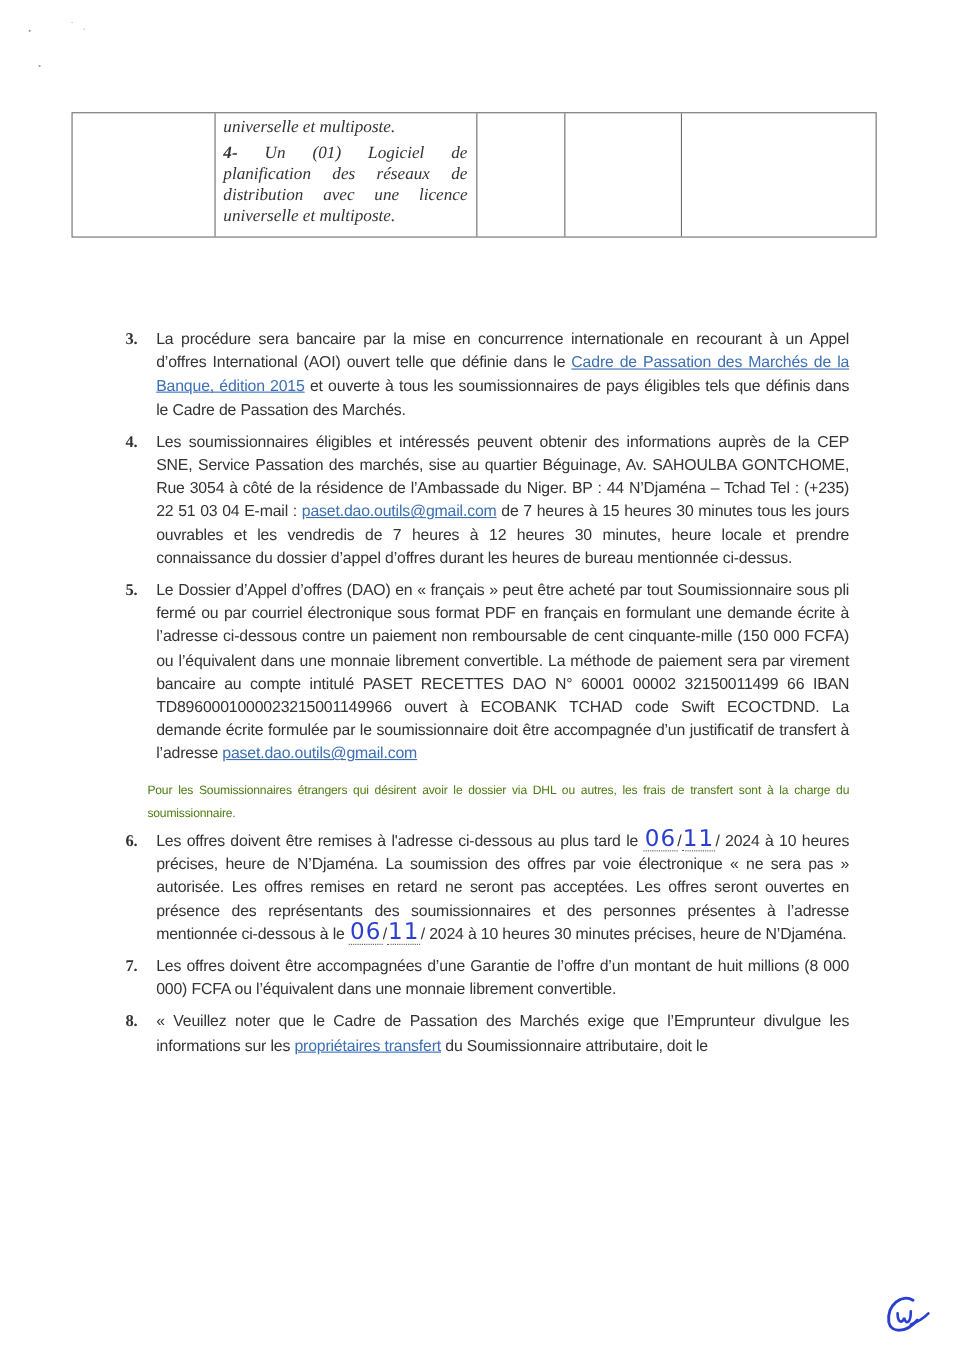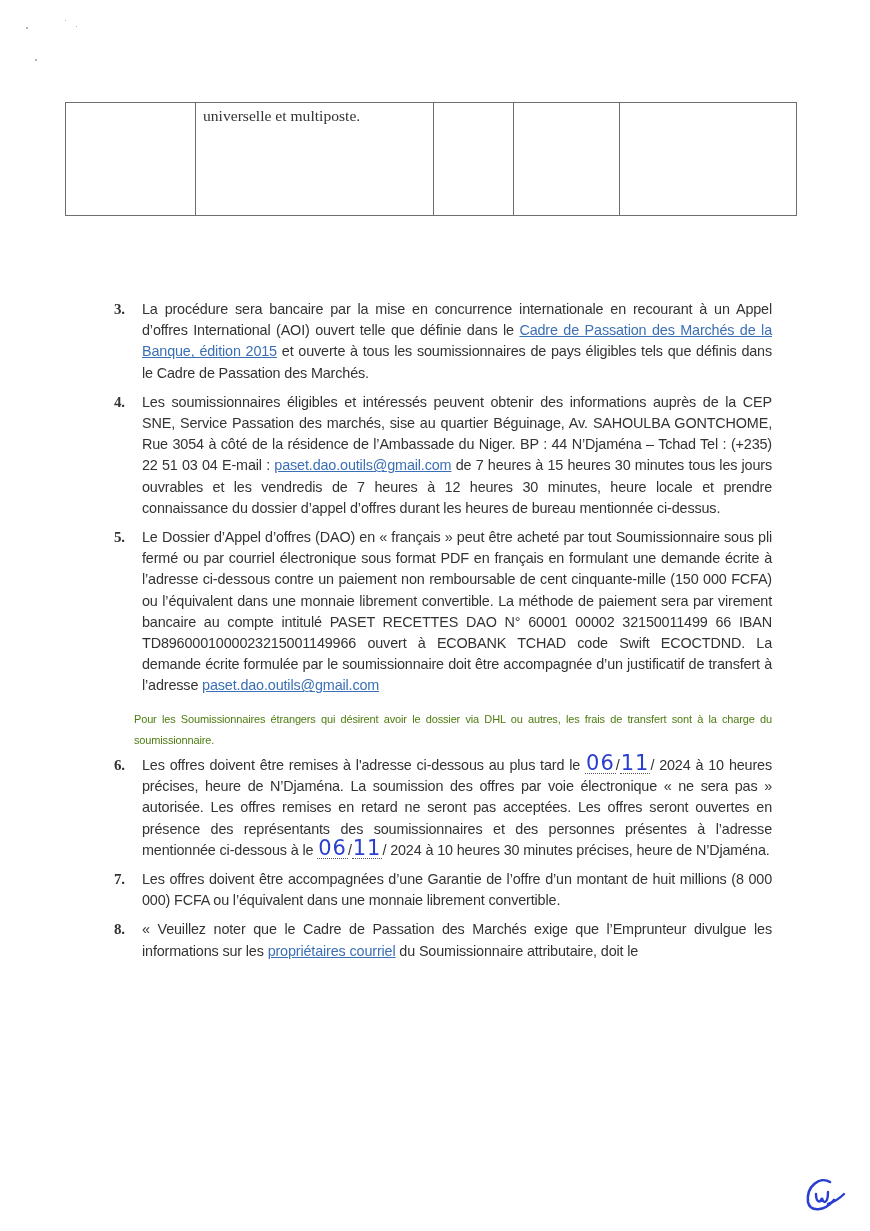--- a/index.html
+++ b/index.html
@@ -32,21 +32,21 @@
     box-sizing: border-box;
     display: flex;
   }
   .tbl .cell {
     border-right: 1px solid #6e6e6e;
     box-sizing: border-box;
     height: 100%;
   }
   .tbl .cell:last-child { border-right: none; }
   .c1 { width: 130px; }
-  .c2 { width: 238px; padding: 3px 8px 0 7px; }
+  .c2 { width: 238px; padding: 3px 8px 0 7px; font-style: italic; }
   .c3 { width: 80px; }
   .c4 { width: 106px; }
   .c5 { flex: 1; }
   .serif {
     font-family: "Liberation Serif", "DejaVu Serif", serif;
     font-size: 15.6px;
     line-height: 19px;
     color: #333;
     text-align: justify;
   }
@@ -120,20 +120,21 @@
 
 <div class="speck" style="left:26px;top:27px;"></div>
 <div class="speck" style="left:65px;top:20px;width:1px;height:1px;"></div>
 <div class="speck" style="left:76px;top:26px;width:1px;height:1px;"></div>
 <div class="speck" style="left:35px;top:59px;"></div>
 
 <div class="tbl">
   <div class="cell c1"></div>
   <div class="cell c2 serif">
     <p>universelle et multiposte.</p>
+    <p><b>4-</b><span> Un (01) Logiciel de planification des réseaux de distribution avec une licence universelle et multiposte.</span></p>
   </div>
   <div class="cell c3"></div>
   <div class="cell c4"></div>
   <div class="cell c5"></div>
 </div>
 
 <div class="items">
 
   <div class="item">
     <span class="num">3.</span>
@@ -157,21 +158,21 @@
     <span>Les offres doivent être remises à l'adresse ci-dessous au plus tard le </span><span class="dots"><span class="hand">06</span></span><span>/</span><span class="dots"><span class="hand">11</span></span><span>/ 2024</span><span> à 10 heures précises, heure de N’Djaména. La soumission des offres par voie électronique « ne sera pas » autorisée. Les offres remises en retard ne seront pas acceptées. Les offres seront ouvertes en présence des représentants des soumissionnaires et des personnes présentes à l’adresse mentionnée ci-dessous à le </span><span class="dots"><span class="hand">06</span></span><span>/</span><span class="dots"><span class="hand">11</span></span><span>/ 2024 à 10 heures 30 minutes précises, heure de N’Djaména.</span>
   </div>
 
   <div class="item">
     <span class="num">7.</span>
     <span>Les offres doivent être accompagnées d’une Garantie de l’offre d’un montant de huit millions (8 000 000) FCFA ou l’équivalent dans une monnaie librement convertible.</span>
   </div>
 
   <div class="item">
     <span class="num">8.</span>
-    <span>« Veuillez noter que le Cadre de Passation des Marchés exige que l’Emprunteur divulgue les informations sur les </span><a class="lnk">propriétaires courriel</a><span> du Soumissionnaire attributaire, doit le</span>
+    <span>« Veuillez noter que le Cadre de Passation des Marchés exige que l’Emprunteur divulgue les informations sur les </span><a class="lnk">propriétaires transfert</a><span> du Soumissionnaire attributaire, doit le</span>
   </div>
 </div>
 
 <svg class="signature" viewBox="0 0 48 48">
   <path d="M30 10 C20 4, 6 14, 8 30 C10 40, 24 40, 34 28" fill="none" stroke="#2a3fd0" stroke-width="2.6" stroke-linecap="round"></path>
   <path d="M16 22 C16 30, 20 32, 22 26 C23 32, 28 32, 28 20" fill="none" stroke="#2a3fd0" stroke-width="2.4" stroke-linecap="round"></path>
   <path d="M28 32 C34 30, 40 26, 44 22" fill="none" stroke="#2a3fd0" stroke-width="2.4" stroke-linecap="round"></path>
 </svg>
 
 </body></html>

